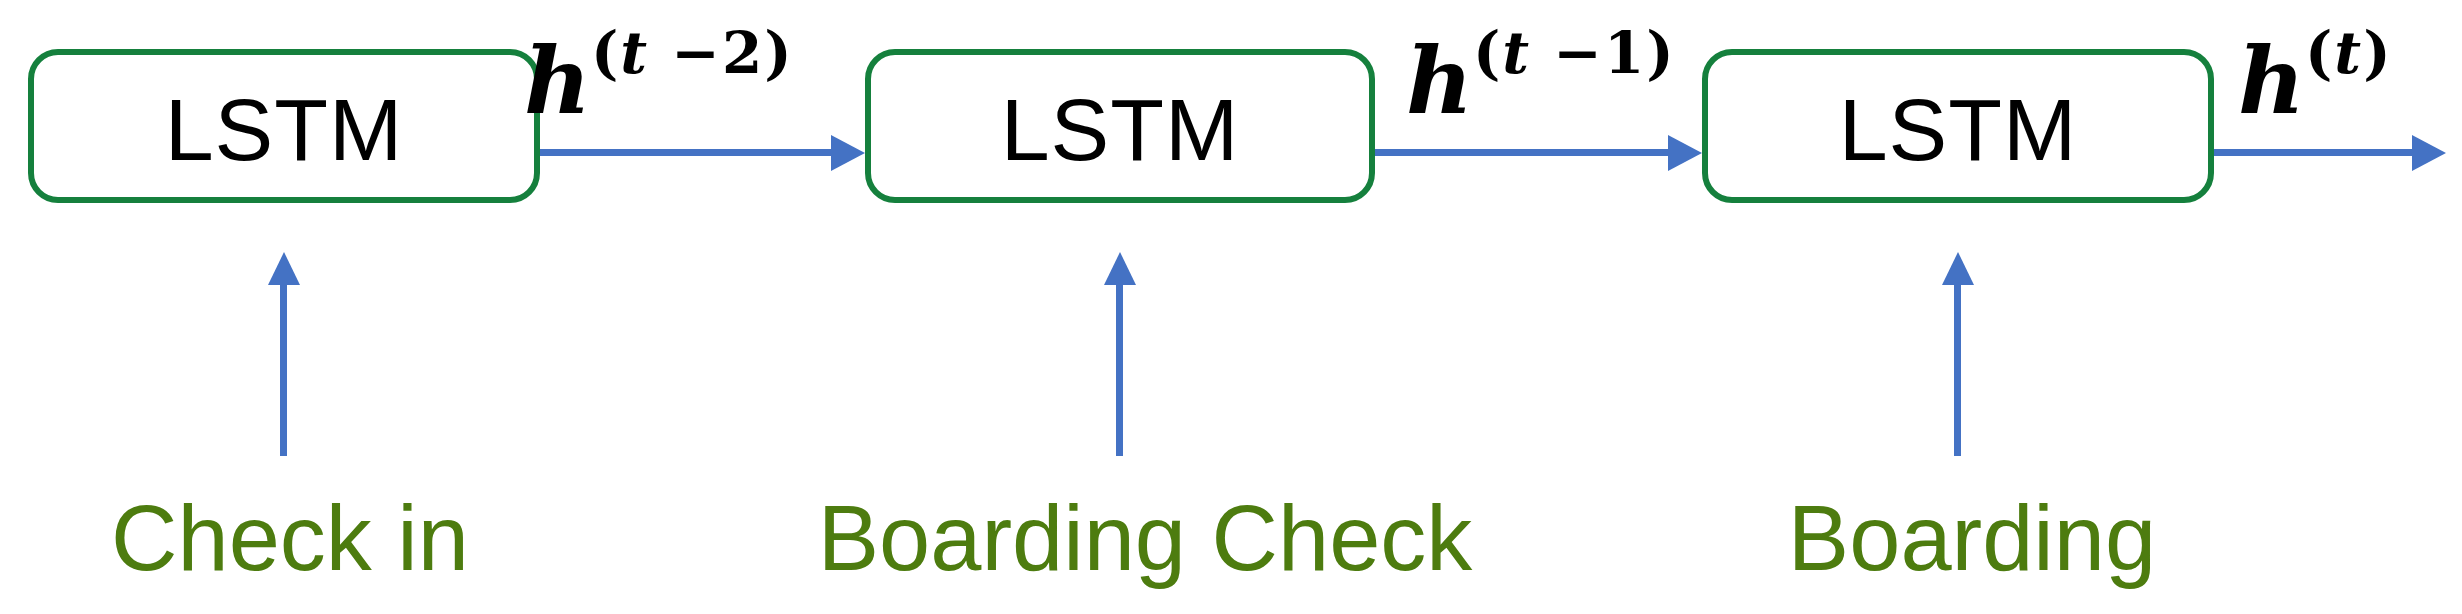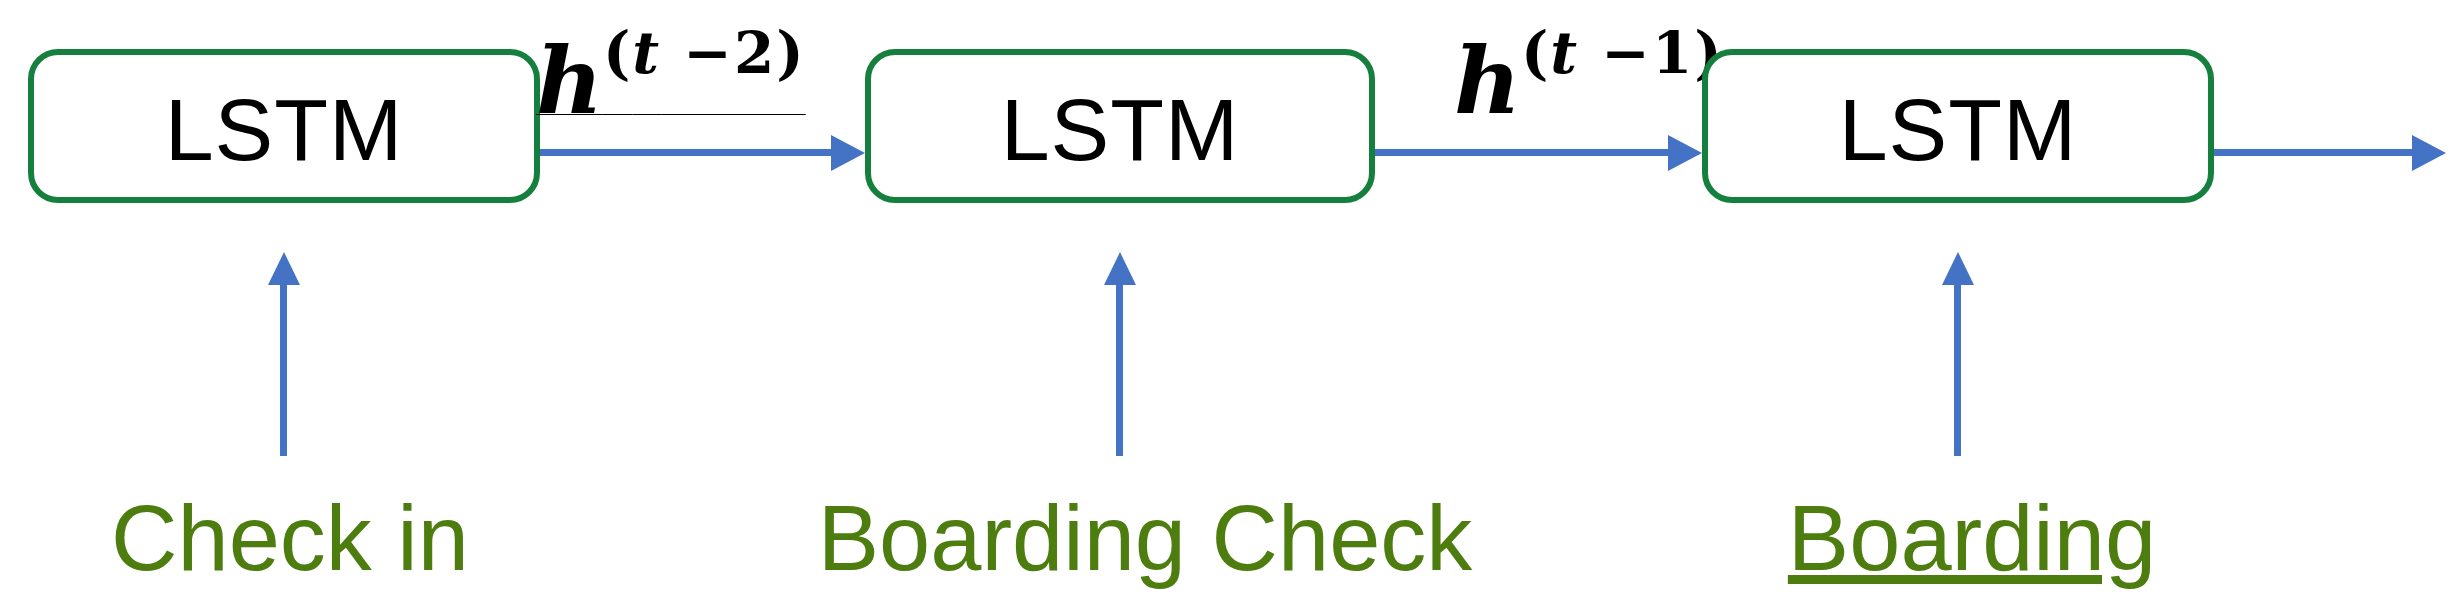--- a/index.html
+++ b/index.html
@@ -85,22 +85,22 @@
 
   
   .hlabel {
     position: absolute;
     top: 24px;
     white-space: nowrap;
     color: #000000;
     font-family: "DejaVu Serif", serif;
     line-height: 1;
   }
-  .hl-1 { left: 536px; text-decoration: underline; }
-  .hl-2 { left: 1406px; margin-left: 48px; }
+  .hl-1 { left: 524px; }
+  .hl-2 { left: 1406px; }
   .hl-3 { left: 2238px; }
   .hbase {
     font-size: 92px;
     font-weight: bold;
     font-style: italic;
   }
   .hsup {
     font-size: 58px;
     font-weight: bold;
     vertical-align: 40px;
@@ -113,21 +113,21 @@
     position: absolute;
     top: 492px;
     transform: translateX(-50%);
     font-size: 92px;
     line-height: 1;
     color: #4d7c0f;
     white-space: nowrap;
   }
   .il-1 { left: 290px; }
   .il-2 { left: 1145px; }
-  .il-3 { left: 1972px; text-decoration: underline; }
+  .il-3 { left: 1972px; }
 </style>
 </head>
 <body>
 
 <div id="canvas">
 
   <div class="lstm-box b1">
     <span class="box-label">LSTM</span>
   </div>
   <div class="hline hline-1"></div>
@@ -145,17 +145,18 @@
   <div class="hlabel hl-2"><span class="hbase">h</span><span class="hsup"><span>(</span><span class="hvar">t</span><span> −1)</span></span></div>
   <div class="vtri vtri-2"></div>
   <div class="vline vline-2"></div>
   <div class="input-label il-2">Boarding Check</div>
 
   <div class="lstm-box b3">
     <span class="box-label">LSTM</span>
   </div>
   <div class="hline hline-3"></div>
   <div class="htri htri-3"></div>
+  <div class="hlabel hl-3"><span class="hbase">h</span><span class="hsup"><span>(</span><span class="hvar">t</span><span>)</span></span></div>
   <div class="vtri vtri-3"></div>
   <div class="vline vline-3"></div>
   <div class="input-label il-3">Boarding</div>
 
 </div>
 
 </body></html>

